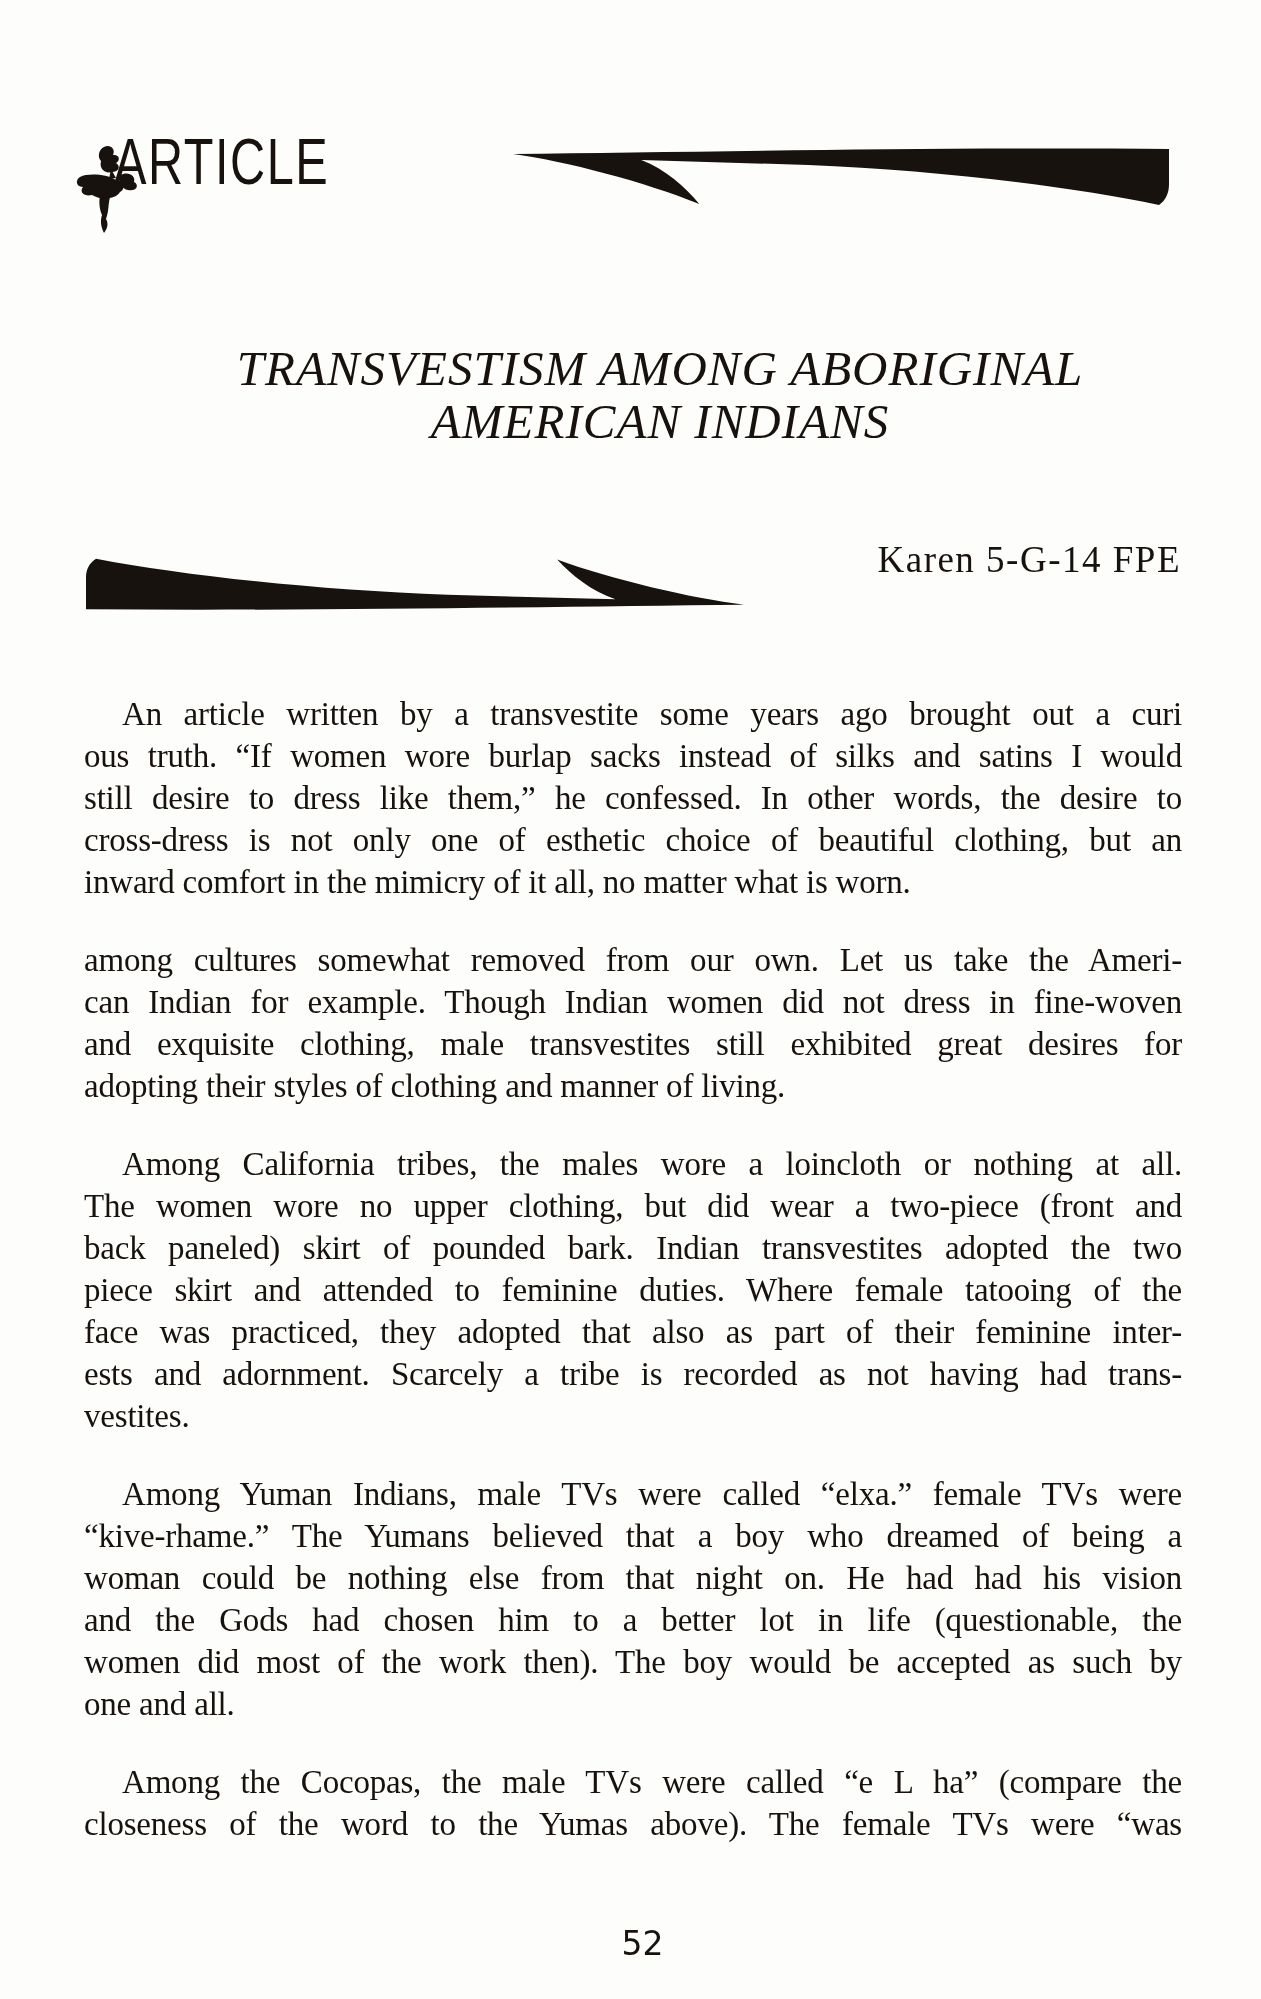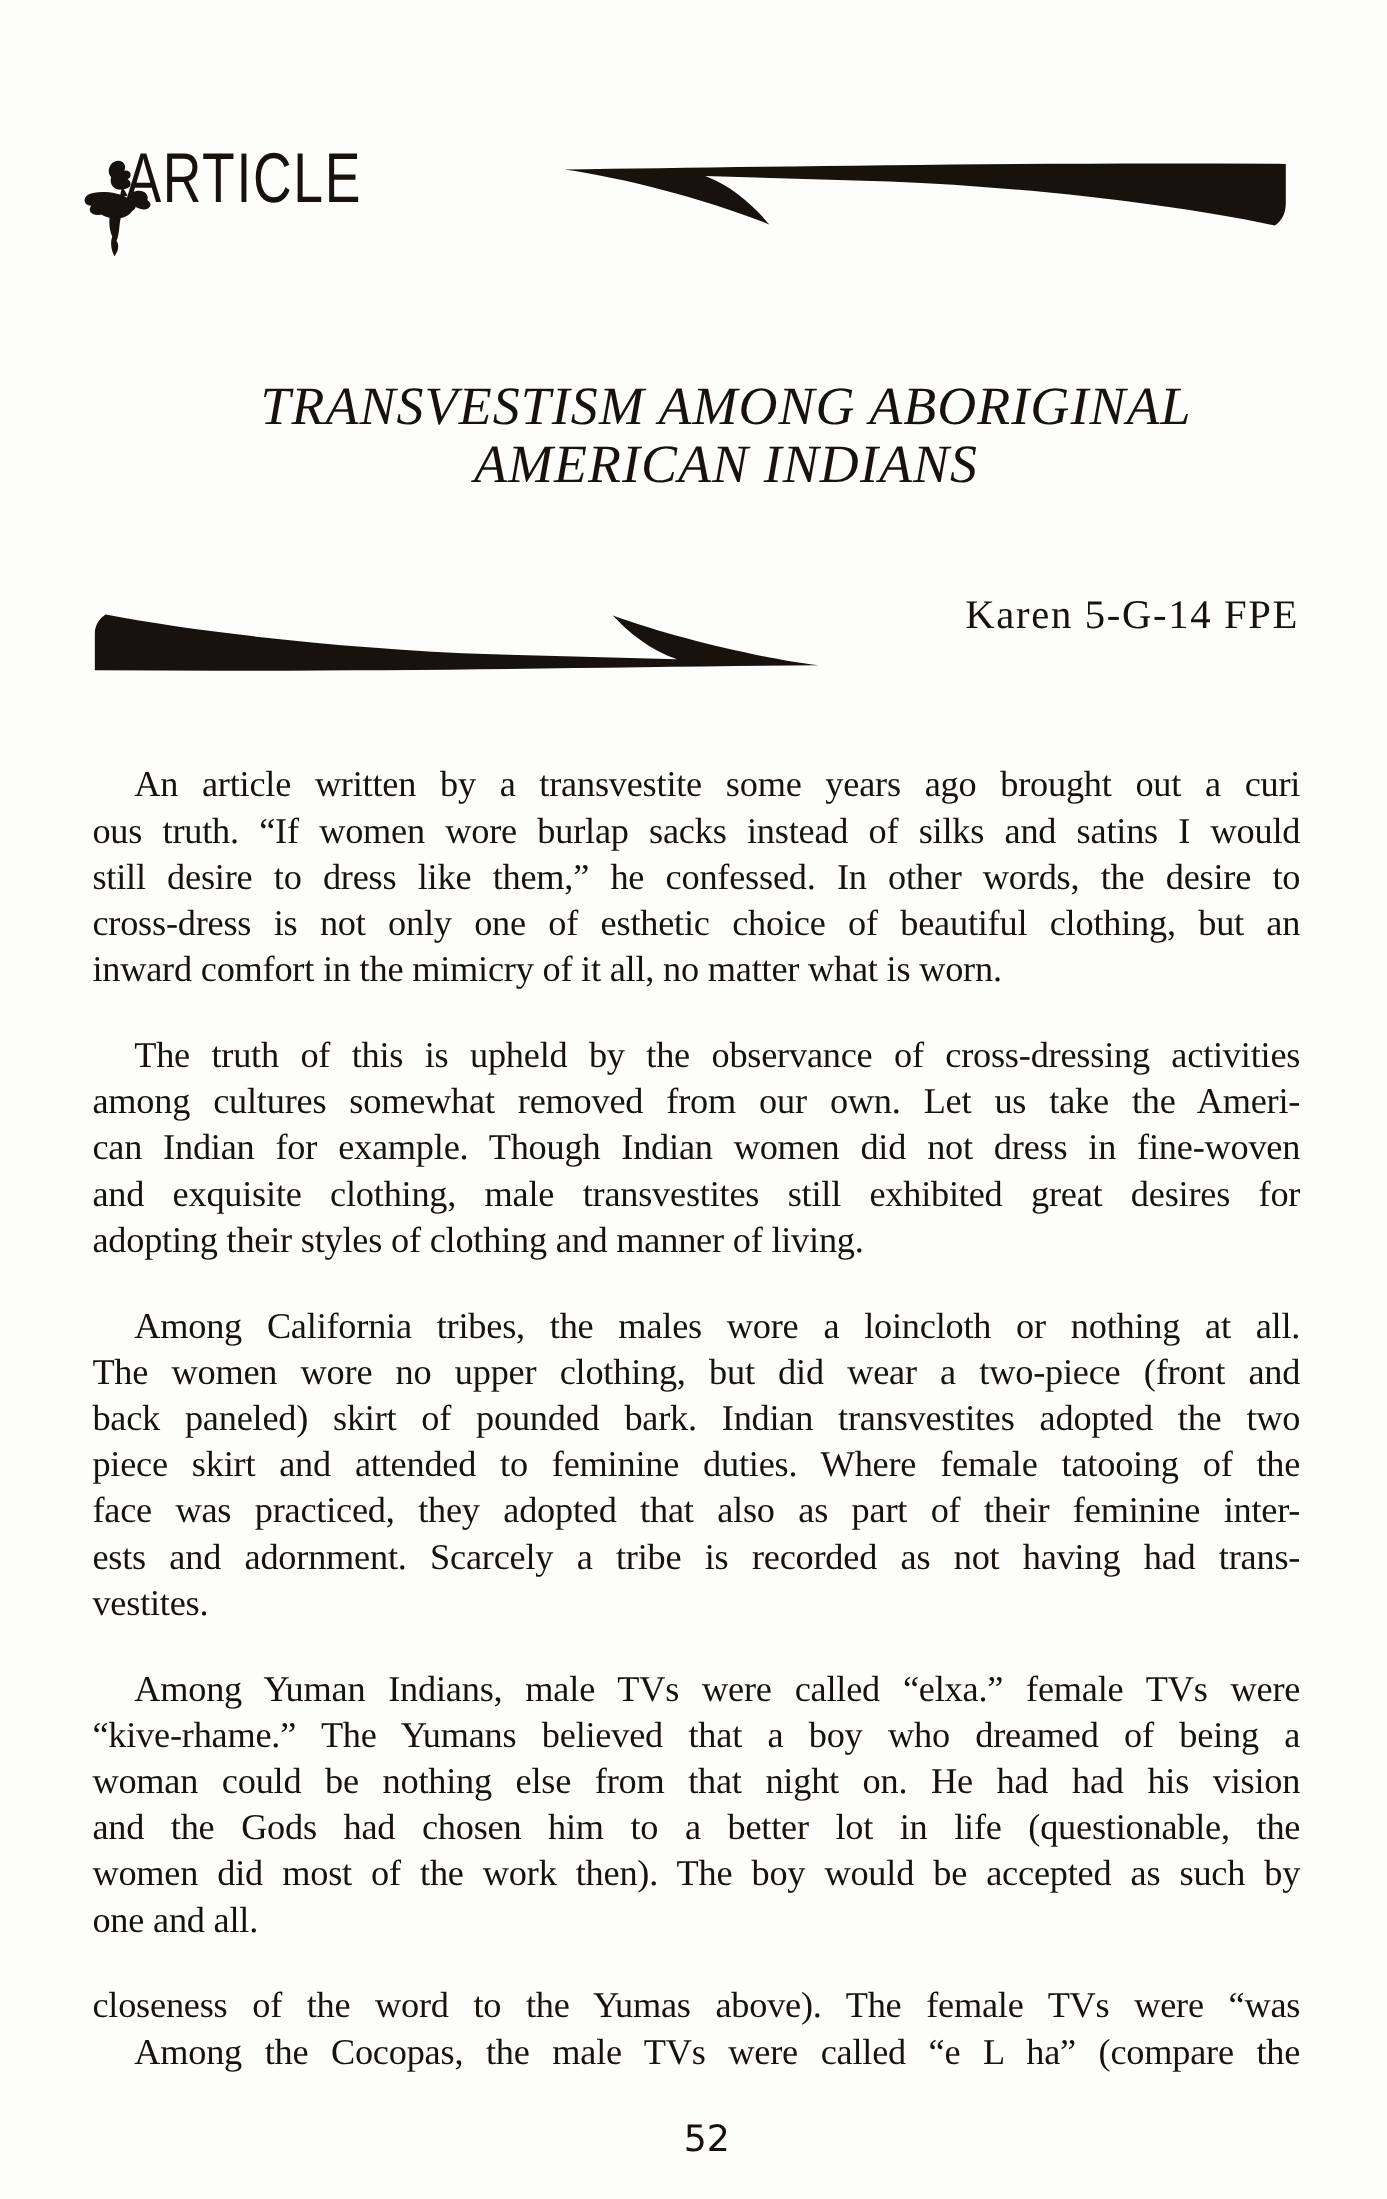--- a/index.html
+++ b/index.html
@@ -112,21 +112,20 @@
 
   <div class="body-text" id="body-text">
       <div class="para">
         <div class="line first">An article written by a transvestite some years ago brought out a curi</div>
         <div class="line">ous truth. “If women wore burlap sacks instead of silks and satins I would</div>
         <div class="line">still desire to dress like them,” he confessed. In other words, the desire to</div>
         <div class="line">cross-dress is not only one of esthetic choice of beautiful clothing, but an</div>
         <div class="line endline">inward comfort in the mimicry of it all, no matter what is worn.</div>
       </div>
       <div class="para">
-        <div class="line first">The truth of this is upheld by the observance of cross-dressing activities</div>
         <div class="line">among cultures somewhat removed from our own. Let us take the Ameri-</div>
         <div class="line">can Indian for example. Though Indian women did not dress in fine-woven</div>
         <div class="line">and exquisite clothing, male transvestites still exhibited great desires for</div>
         <div class="line endline">adopting their styles of clothing and manner of living.</div>
       </div>
       <div class="para">
         <div class="line first">Among California tribes, the males wore a loincloth or nothing at all.</div>
         <div class="line">The women wore no upper clothing, but did wear a two-piece (front and</div>
         <div class="line">back paneled) skirt of pounded bark. Indian transvestites adopted the two</div>
         <div class="line">piece skirt and attended to feminine duties. Where female tatooing of the</div>
@@ -136,20 +135,20 @@
       </div>
       <div class="para">
         <div class="line first">Among Yuman Indians, male TVs were called “elxa.” female TVs were</div>
         <div class="line">“kive-rhame.” The Yumans believed that a boy who dreamed of being a</div>
         <div class="line">woman could be nothing else from that night on. He had had his vision</div>
         <div class="line">and the Gods had chosen him to a better lot in life (questionable, the</div>
         <div class="line">women did most of the work then). The boy would be accepted as such by</div>
         <div class="line endline">one and all.</div>
       </div>
       <div class="para">
+        <div class="line first">Among the Cocopas, the male TVs were called “e L ha” (compare the</div>
         <div class="line">closeness of the word to the Yumas above). The female TVs were “was</div>
-        <div class="line first">Among the Cocopas, the male TVs were called “e L ha” (compare the</div>
       </div>
     </div>
 
   <div class="page-number">52</div>
 
 </div>
 
 </body></html>

